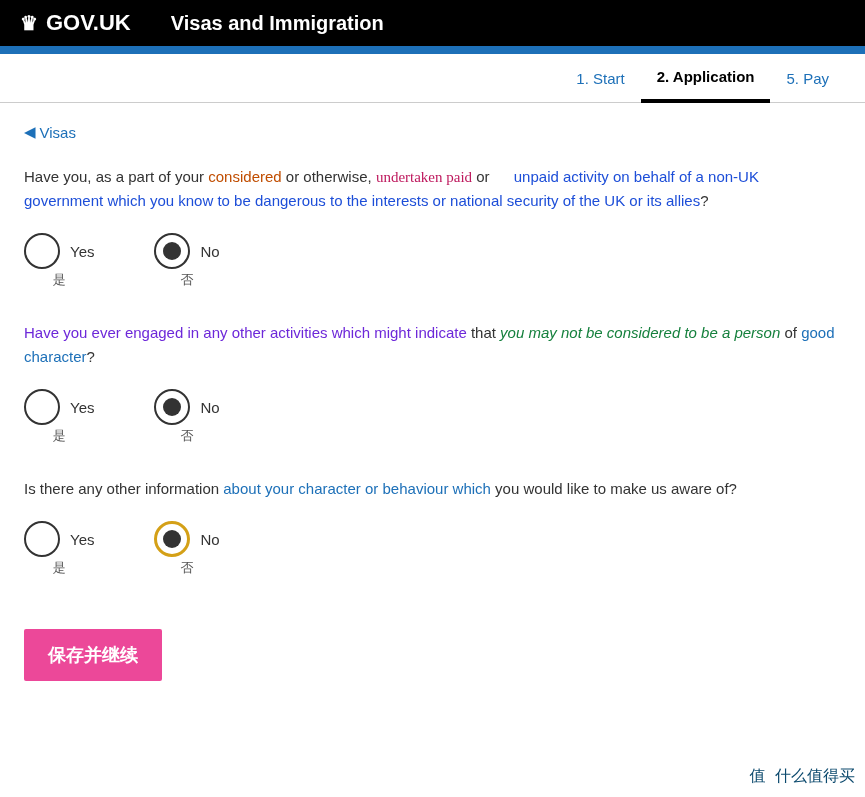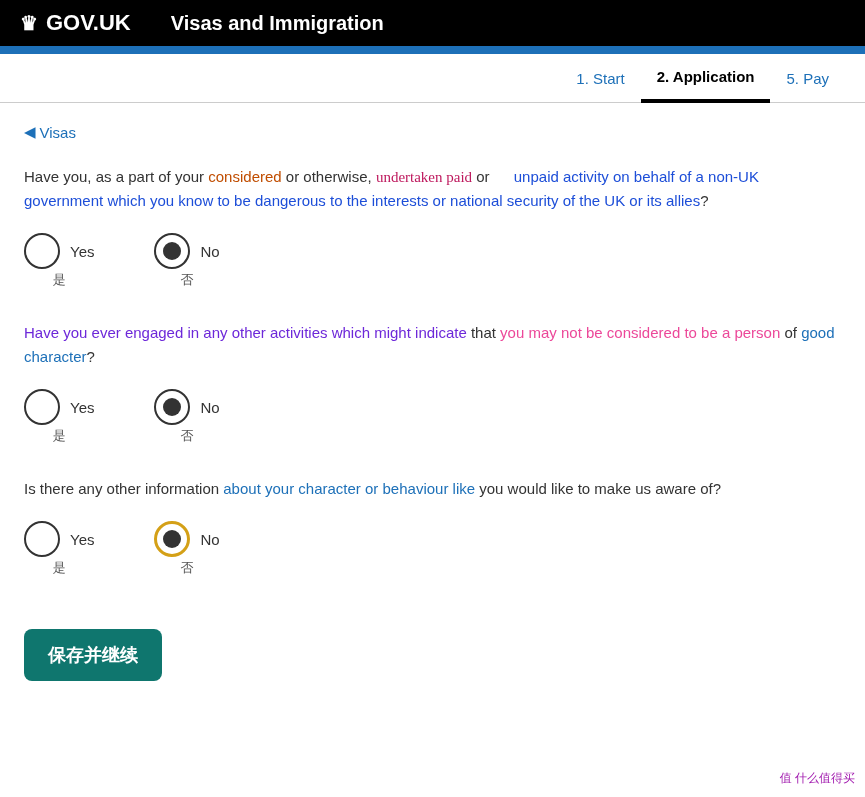--- a/index.html
+++ b/index.html
@@ -142,38 +142,39 @@
     }
     .radio-dot {
       width: 18px;
       height: 18px;
       border-radius: 50%;
       background: #333;
     }
 
     
     .save-button {
-      background: #0f766e;
+      background: #ec4899;
       color: #fff;
       border: none;
       padding: 14px 24px;
       font-size: 18px;
       font-weight: bold;
       cursor: pointer;
       margin-top: 20px;
-      border-radius: 8px;
+      border-radius: 2px;
     }
 
     
     .footer-watermark {
       position: fixed;
       bottom: 10px;
       right: 10px;
-      font-size: 12px;
-      color: #a21caf;
+      font-size: 16px;
+      color: #0c4a6e;
+      font-family: Liberation Mono, monospace;
     }
   </style>
 </head>
 <body>
 
 <header class="header">
   <div class="header-logo">
     <span class="crown-icon">♛</span>
     <span>GOV.UK</span>
   </div>
@@ -222,21 +223,21 @@
         </div>
         <span class="radio-sublabel">否</span>
       </div>
     </div>
   </div>
 
   
   <div class="question-block">
     <p class="question-text">
       <span style="color:#6d28d9;">Have you ever engaged in any other activities which might indicate</span> that
-      <span style="color:#ec4899;">you may not be considered to
+      <span style="color:#15803d;font-style:italic;">you may not be considered to
       be a person</span> of <span style="color:#1d70b8;">good character</span>?
     </p>
     <div class="radio-group">
       <div class="radio-option">
         <div class="radio-inner">
           <div class="radio-circle"></div>
           <span class="radio-label">Yes</span>
         </div>
         <span class="radio-sublabel">是</span>
       </div>
@@ -248,21 +249,21 @@
           <span class="radio-label">No</span>
         </div>
         <span class="radio-sublabel">否</span>
       </div>
     </div>
   </div>
 
   
   <div class="question-block">
     <p class="question-text">
-      Is there any other information <span style="color:#1d70b8;">about your character or behaviour like</span> you would like to make us
+      Is there any other information <span style="color:#1d70b8;">about your character or behaviour which</span> you would like to make us
       aware of?
     </p>
     <div class="radio-group">
       <div class="radio-option">
         <div class="radio-inner">
           <div class="radio-circle"></div>
           <span class="radio-label">Yes</span>
         </div>
         <span class="radio-sublabel">是</span>
       </div>

